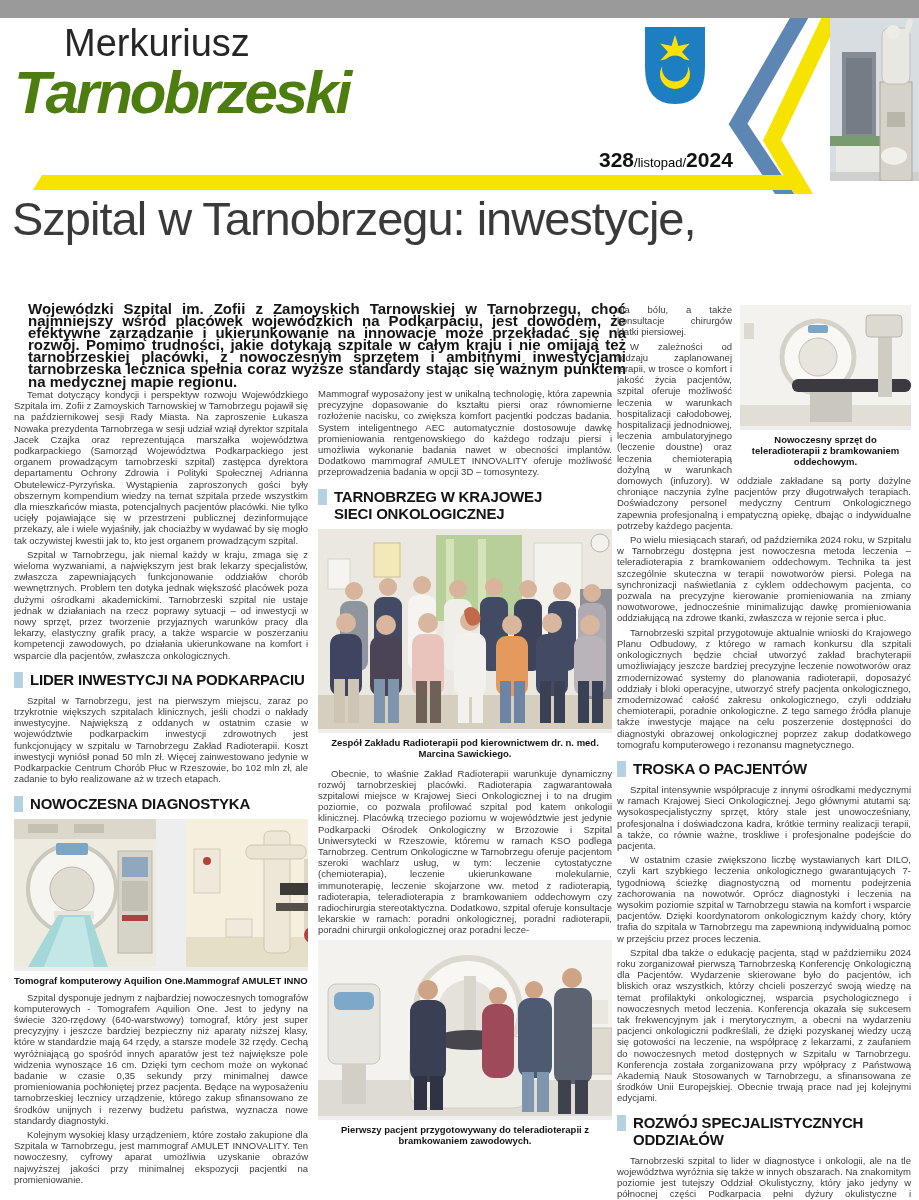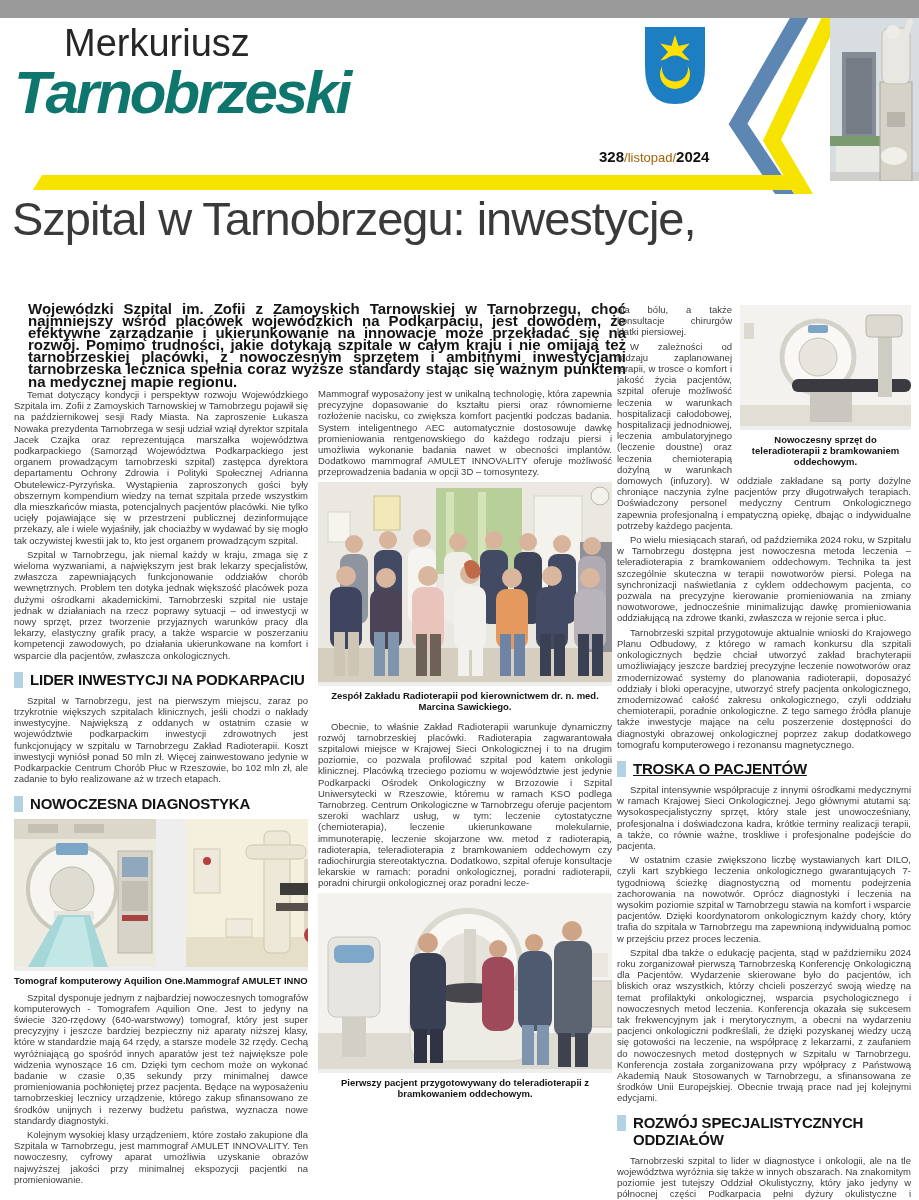--- a/index.html
+++ b/index.html
@@ -1,24 +1,24 @@
 <!DOCTYPE html>
 <html><head>
 <meta charset="utf-8">
 <style>
   html,body{margin:0;padding:0;background:#9a9a9a;font-family:"Liberation Sans",sans-serif;}
   .page{position:relative;width:919px;height:1200px;background:#ffffff;margin:18px auto;overflow:hidden;padding-left:36px;}
 
   
   .masthead{position:absolute;left:0;top:0;width:919px;height:176px;}
   .kicker{position:absolute;left:64px;top:4px;font-size:38px;font-weight:300;color:#262626;letter-spacing:0px;}
-  .mast-title{position:absolute;left:14px;top:40px;font-size:60px;font-style:italic;font-weight:bold;color:#0f766e;letter-spacing:-3px;}
+  .mast-title{position:absolute;left:14px;top:40px;font-size:60px;font-style:italic;font-weight:bold;color:#4d7c0f;letter-spacing:-3px;}
   .issue{position:absolute;left:599px;top:130px;color:#111;white-space:nowrap;}
-  .issue .b{font-weight:bold;font-size:15px;}
-  .issue .l{font-weight:300;font-size:13px;color:#a16207;}
+  .issue .b{font-weight:bold;font-size:21px;}
+  .issue .l{font-weight:300;font-size:13px;color:#000000;}
   .crest{position:absolute;left:640px;top:7px;}
   .chev{position:absolute;left:728px;top:0;}
   .photo-statue{position:absolute;left:830px;top:0;width:89px;height:163px;overflow:hidden;}
   .ybar{position:absolute;left:33px;top:157px;width:764px;height:15px;background:#f6e400;
         clip-path:polygon(9px 0,calc(100% - 14px) 0,100% 100%,0 100%);}
 
   
   .headline{position:absolute;left:12px;top:178px;width:902px;margin:0;font-size:47px;line-height:46px;
             font-weight:300;color:#3a3a3a;letter-spacing:-1px;}
   .lead{position:absolute;left:28px;top:285px;width:598px;margin:0;font-size:15px;line-height:12.1px;
@@ -37,21 +37,21 @@
   .mark{flex:0 0 9px;width:9px;height:16px;background:#b5d2e2;margin:1px 7px 0 0;}
 
   figure{margin:0;}
   figcaption{font-size:9.5px;line-height:11px;font-weight:bold;color:#141414;margin-top:4px;text-align:center;}
   .photorow{display:flex;margin-top:5px;}
   .photorow figure{flex:0 0 auto;}
   .ph{display:block;background:#eee;}
 
   .fig-right{float:right;width:171px;margin:1px 0 4px 8px;}
   .fig-full{margin-top:4px;}
-  .clr{clear:both;text-decoration:underline;}
+  .clr{clear:both;}
 </style>
 </head>
 <body>
 
 <div class="page">
 
   <header class="masthead">
     <div class="kicker">Merkuriusz</div>
     <div class="mast-title">Tarnobrzeski</div>
 
@@ -151,20 +151,24 @@
       </figure>
     </div>
 
     <p class="body ind" style="margin-top:6px">Szpital dysponuje jednym z najbardziej nowoczesnych tomografów komputerowych - Tomografem Aquilion One. Jest to jedyny na świecie 320-rzędowy (640-warstwowy) tomograf, który jest super precyzyjny i jeszcze bardziej bezpieczny niż aparaty niższej klasy, które w standardzie mają 64 rzędy, a starsze modele 32 rzędy. Cechą wyróżniającą go spośród innych aparatów jest też największe pole widzenia wynoszące 16 cm. Dzięki tym cechom może on wykonać badanie w czasie 0,35 sekundy przy minimalnej dawce promieniowania pochłoniętej przez pacjenta. Będące na wyposażeniu tarnobrzeskiej lecznicy urządzenie, którego zakup sfinansowano ze środków unijnych i rezerwy budżetu państwa, wyznacza nowe standardy diagnostyki.</p>
     <p class="body ind">Kolejnym wysokiej klasy urządzeniem, które zostało zakupione dla Szpitala w Tarnobrzegu, jest mammograf AMULET INNOVALITY. Ten nowoczesny, cyfrowy aparat umożliwia uzyskanie obrazów najwyższej jakości przy minimalnej ekspozycji pacjentki na promieniowanie.</p>
   </section>
 
   <section class="col col2">
     <p class="body">Mammograf wyposażony jest w unikalną technologię, która zapewnia precyzyjne dopasowanie do kształtu piersi oraz równomierne rozłożenie nacisku, co zwiększa komfort pacjentki podczas badania. System inteligentnego AEC automatycznie dostosowuje dawkę promieniowania rentgenowskiego do każdego rodzaju piersi i umożliwia wykonanie badania nawet w obecności implantów. Dodatkowo mammograf AMULET INNOVALITY oferuje możliwość przeprowadzenia badania w opcji 3D – tomosyntezy.</p>
 
+    <h2 class="sec">
+        <span class="mark"></span>
+        <span><span>TARNOBRZEG W KRAJOWEJ</span><br><span>SIECI ONKOLOGICZNEJ</span></span>
+      </h2>
 
     <figure class="fig-full">
       <span class="ph">
         <svg width="294" height="200" viewBox="0 0 294 200">
           <rect width="294" height="200" fill="#eae8e0"></rect>
           <rect y="166" width="294" height="34" fill="#d6cfc0"></rect>
           <rect x="118" y="6" width="86" height="86" fill="#b9cf9a"></rect>
           <rect x="128" y="10" width="8" height="78" fill="#d5e3b8"></rect>
           <rect x="160" y="10" width="8" height="78" fill="#d5e3b8"></rect>
           <rect x="56" y="14" width="26" height="34" fill="#f3e9b8" stroke="#cbbf92"></rect>
@@ -252,21 +256,21 @@
           <circle cx="216" cy="50" r="9" fill="#cfa486"></circle>
             <rect x="200" y="58" width="34" height="80" rx="12" fill="#4e5a70"></rect>
             <rect x="204" y="132" width="12" height="40" fill="#7f94ad"></rect>
             <rect x="219" y="132" width="12" height="40" fill="#7f94ad"></rect>
           <circle cx="254" cy="38" r="10" fill="#cfa486"></circle>
             <rect x="236" y="48" width="38" height="96" rx="10" fill="#5c6472"></rect>
             <rect x="240" y="140" width="13" height="34" fill="#3d424e"></rect>
             <rect x="257" y="140" width="13" height="34" fill="#3d424e"></rect>
         </svg>
       </span>
-      <figcaption>Pierwszy pacjent przygotowywany do teleradioterapii z bramkowaniem oddechowym.</figcaption>
+      <figcaption>Pierwszy pacjent przygotowywany do teleradioterapii z bramkowaniem zawodowych.</figcaption>
     </figure>
   </section>
 
   <section class="col col3">
     <figure class="fig-right">
       <span class="ph">
         <svg width="171" height="121" viewBox="0 0 171 121">
           <rect width="171" height="121" fill="#f3f2ee"></rect>
           <rect y="100" width="171" height="21" fill="#e1deD5"></rect>
           <circle cx="78" cy="52" r="36" fill="#f9f8f4" stroke="#d5d2c9" stroke-width="5"></circle>

